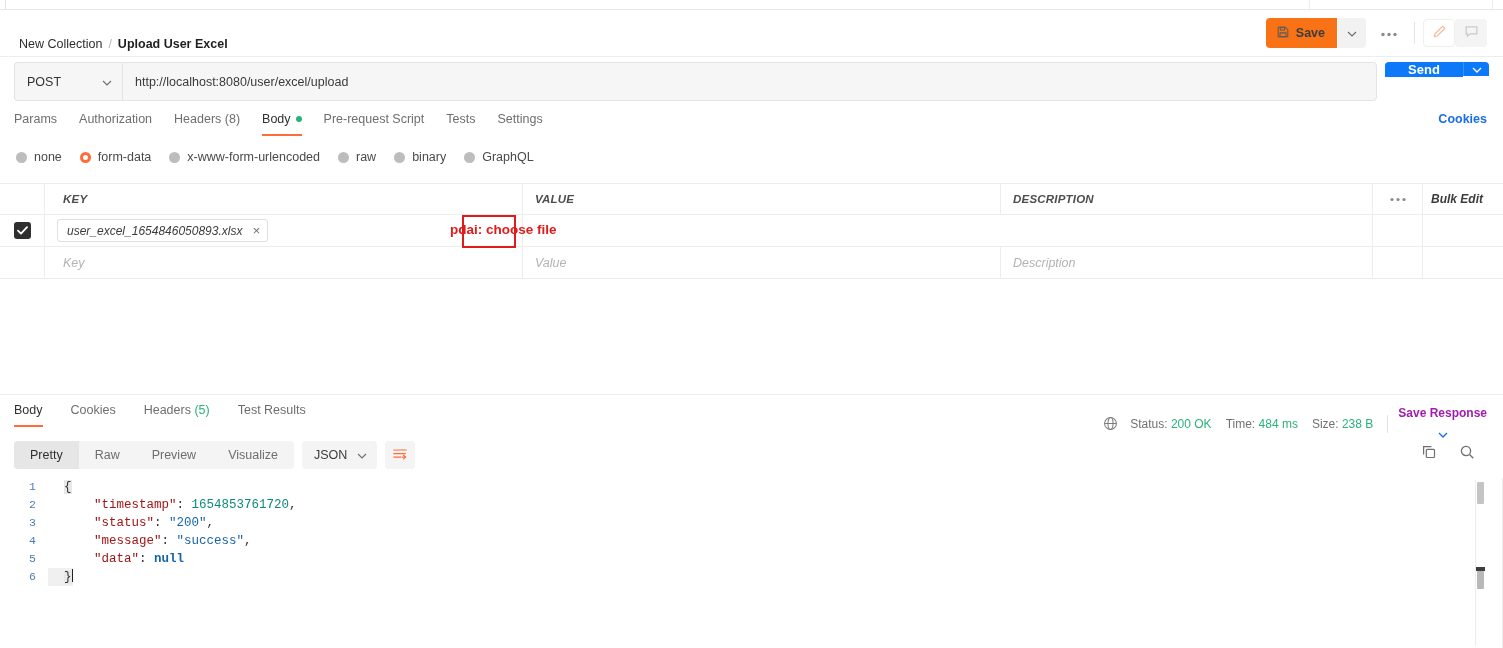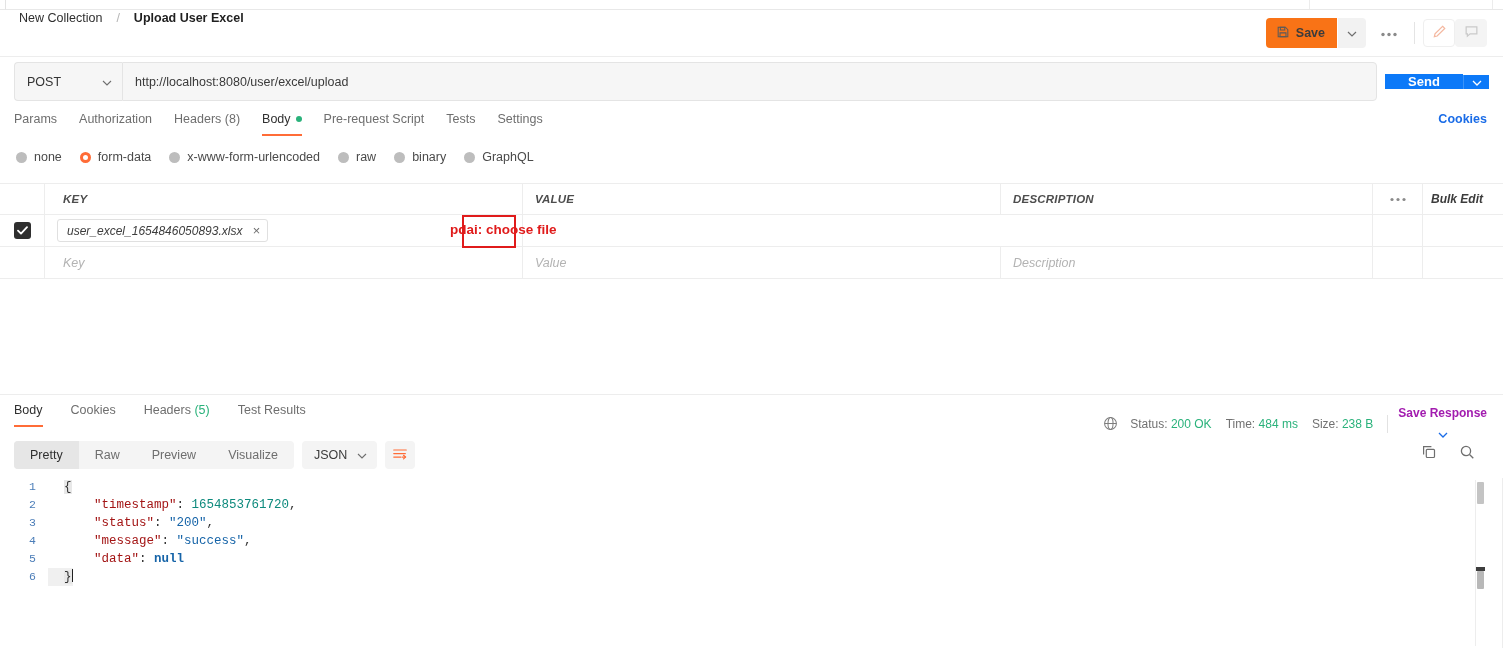--- a/index.html
+++ b/index.html
@@ -31,23 +31,23 @@
   .tabstrip .div1 { position:absolute; left: 1309px; top:0; width:1px; height:9px; background:#ececec; }
   .tabstrip .div2 { position:absolute; left: 1492px; top:0; width:1px; height:9px; background:#ececec; }
 
   
   .header {
     position: absolute; left: 0; top: 10px; width: 1503px; height: 47px;
     border-bottom: 1px solid #ededed;
     background: #fff;
   }
   .breadcrumb {
-    position: absolute; left: 19px; top: 0;
+    position: absolute; left: 19px; top: 26px;
     font-size: 12.5px; line-height: 16px;
-    display: flex; align-items: center; gap: 14px;
+    display: flex; align-items: center; gap: 6px;
   }
   .bc-sep { color: #b5b5b5; }
   .bc-title { color: #1f1f1f; font-weight: bold; }
 
   .header-actions {
     position: absolute; right: 16px; top: 8px;
     display: flex; align-items: center; gap: 0px;
   }
   .save-btn {
     display: flex; align-items: center; gap: 6px;
@@ -96,21 +96,21 @@
   .method-label { font-size: 12.5px; color: #333; }
   .url-input {
     flex: 1; height: 39px;
     background: #f6f6f6; border: 1px solid #e4e4e4;
     border-radius: 0 4px 4px 0;
     display: flex; align-items: center; padding: 0 12px;
     font-size: 12.5px; color: #3a3a3a;
     cursor: text;
   }
   .send-group {
-    margin-left: 8px; display: flex; align-items: center;
+    margin-left: 8px; display: flex; align-items: flex-start;
     border-radius: 4px; overflow: hidden;
   }
   .send-btn {
     width: 78px; background: #0c79f8; color: #fff;
     display: flex; align-items: center; justify-content: center;
     font-size: 13px; font-weight: bold; cursor: pointer;
     border: none; font-family: "Liberation Sans", sans-serif;
   }
   .send-caret {
     width: 26px; background: #0c79f8;

